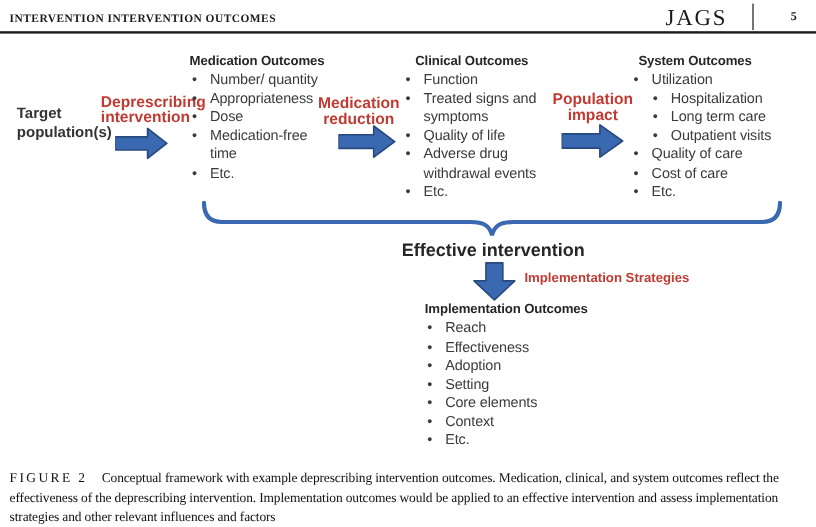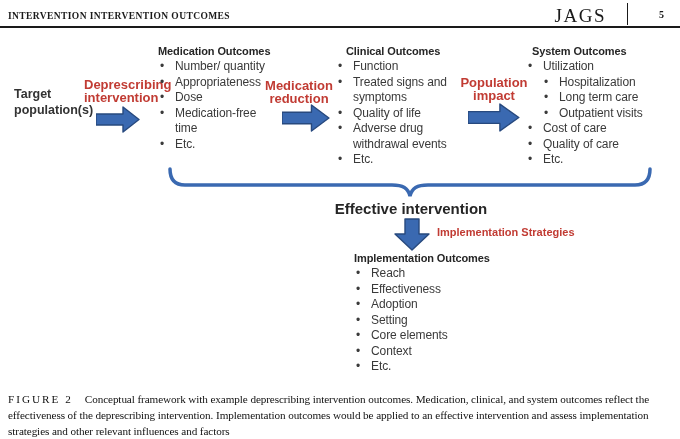--- a/index.html
+++ b/index.html
@@ -111,22 +111,22 @@
     <polygon points="0,8 27,8 27,1 43,13.5 27,26 27,19 0,19" style="fill:var(--blue); stroke:var(--blue-dark); stroke-width:1.4; stroke-linejoin:round;" vector-effect="non-scaling-stroke"></polygon>
   </svg>
 
   <div class="col" style="left:524px; top:44px; width:130px;">
     <h3 style="margin-left:8px;">System Outcomes</h3>
     <ul class="blist">
         <li class="lvl1">Utilization</li>
         <li class="lvl2">Hospitalization</li>
         <li class="lvl2">Long term care</li>
         <li class="lvl2">Outpatient visits</li>
+        <li class="lvl1">Quality of care</li>
         <li class="lvl1">Cost of care</li>
-        <li class="lvl1">Quality of care</li>
         <li class="lvl1">Etc.</li>
       </ul>
   </div>
 
   <svg class="arrow" style="left:168px; top:167px;" width="484" height="32" viewBox="0 0 484 32">
     <path d="M 2,2 C 2,13 7,18 17,18 L 224,18 C 235,18 240,21 242,29 C 244,21 249,18 260,18 L 467,18 C 477,18 482,13 482,2" style="fill:none; stroke:var(--blue); stroke-width:3.5; stroke-linecap:round;"></path>
   </svg>
 
   <div class="effective">Effective intervention</div>
 

